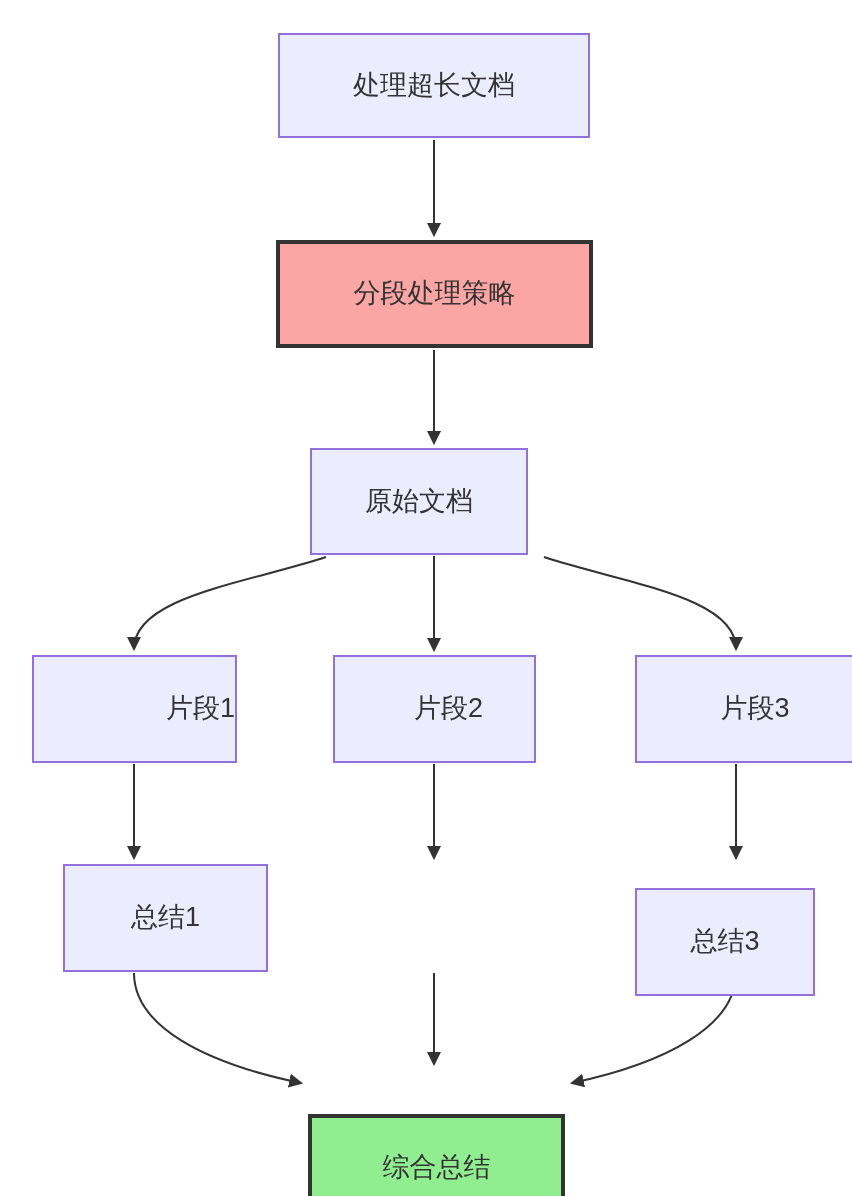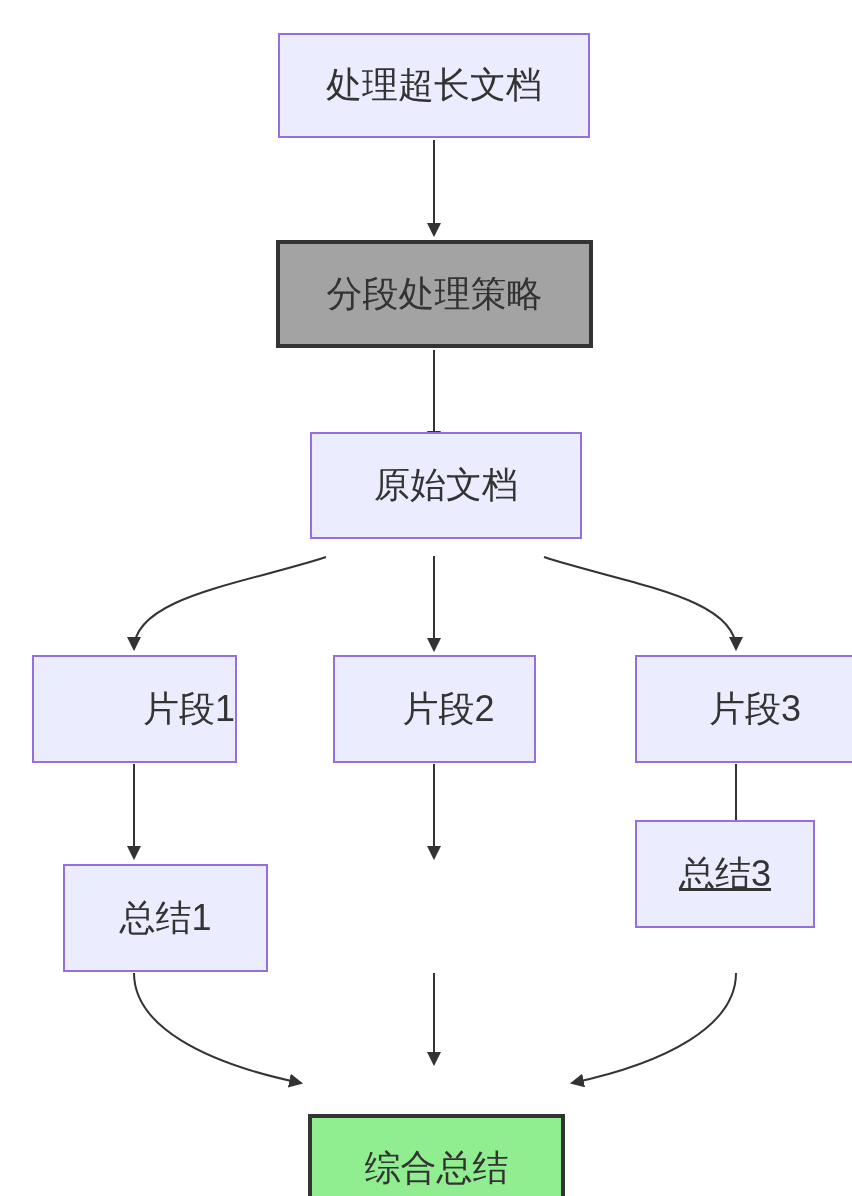--- a/index.html
+++ b/index.html
@@ -22,44 +22,44 @@
     height: 1196px;
     pointer-events: none;
   }
   .node {
     position: absolute;
     box-sizing: border-box;
     display: flex;
     align-items: center;
     justify-content: center;
     text-align: center;
-    font-size: 36px;
+    font-size: 27px;
     color: #333333;
     background: #ECECFF;
     border: 2px solid #9370DB;
   }
   .node .label { line-height: 1.3; }
   .node.highlight {
-    background: #a3a3a3;
+    background: #fca5a5;
     border: 4px solid #333333;
   }
   .node.success {
     background: #90EE90;
     border: 4px solid #333333;
   }
   
   .n-a  { left: 278px; top:  33px;  width: 312px; height: 105px; }
   .n-b  { left: 276px; top: 240px;  width: 317px; height: 108px; }
-  .n-c  { left: 310px; top: 432px;  width: 272px; height: 107px; }
+  .n-c  { left: 310px; top: 448px;  width: 218px; height: 107px; }
   .n-d1 { left:  32px; top: 655px;  width: 205px; height: 108px; justify-content: flex-end; }
   .n-d2 { left: 333px; top: 655px;  width: 203px; height: 108px; padding-left: 28px; }
   .n-d3 { left: 635px; top: 655px;  width: 240px; height: 108px; }
   .n-e1 { left:  32px; top: 864px;  width: 205px; height: 108px; margin-left: 31px; }
   .n-e2 { left: 333px; top: 864px;  width: 203px; height: 108px; }
-  .n-e3 { left: 635px; top: 820px;  width: 180px; height: 108px; text-decoration: underline; }
+  .n-e3 { left: 635px; top: 888px;  width: 180px; height: 108px; }
   .n-f  { left: 308px; top: 1114px; width: 257px; height: 108px; }
 </style>
 </head>
 <body>
 
 <div class="canvas">
 
   <svg class="edges-layer" width="852" height="1196" viewBox="0 0 852 1196" xmlns="http://www.w3.org/2000/svg">
     <defs>
       <marker id="arrow" viewBox="0 0 10 10" refX="8.5" refY="5" markerWidth="7" markerHeight="7" orient="auto-start-reverse">

